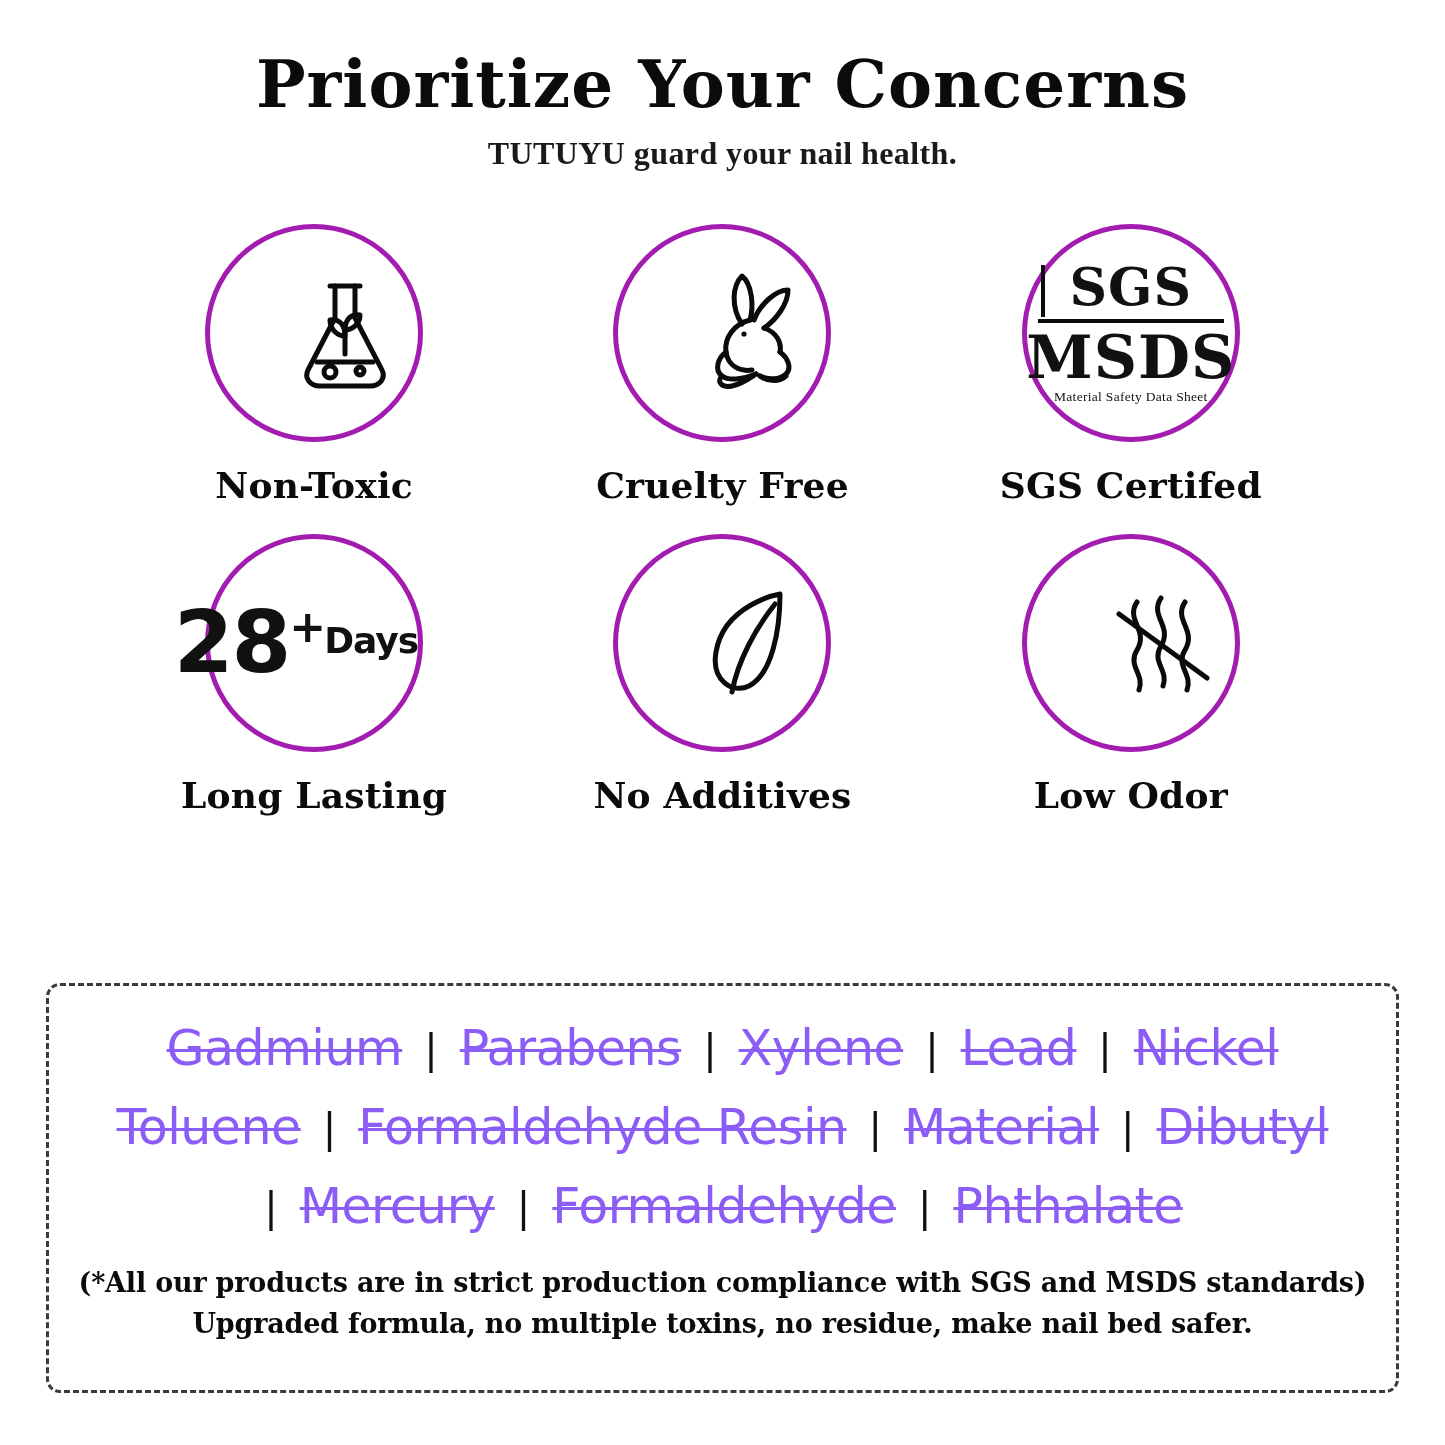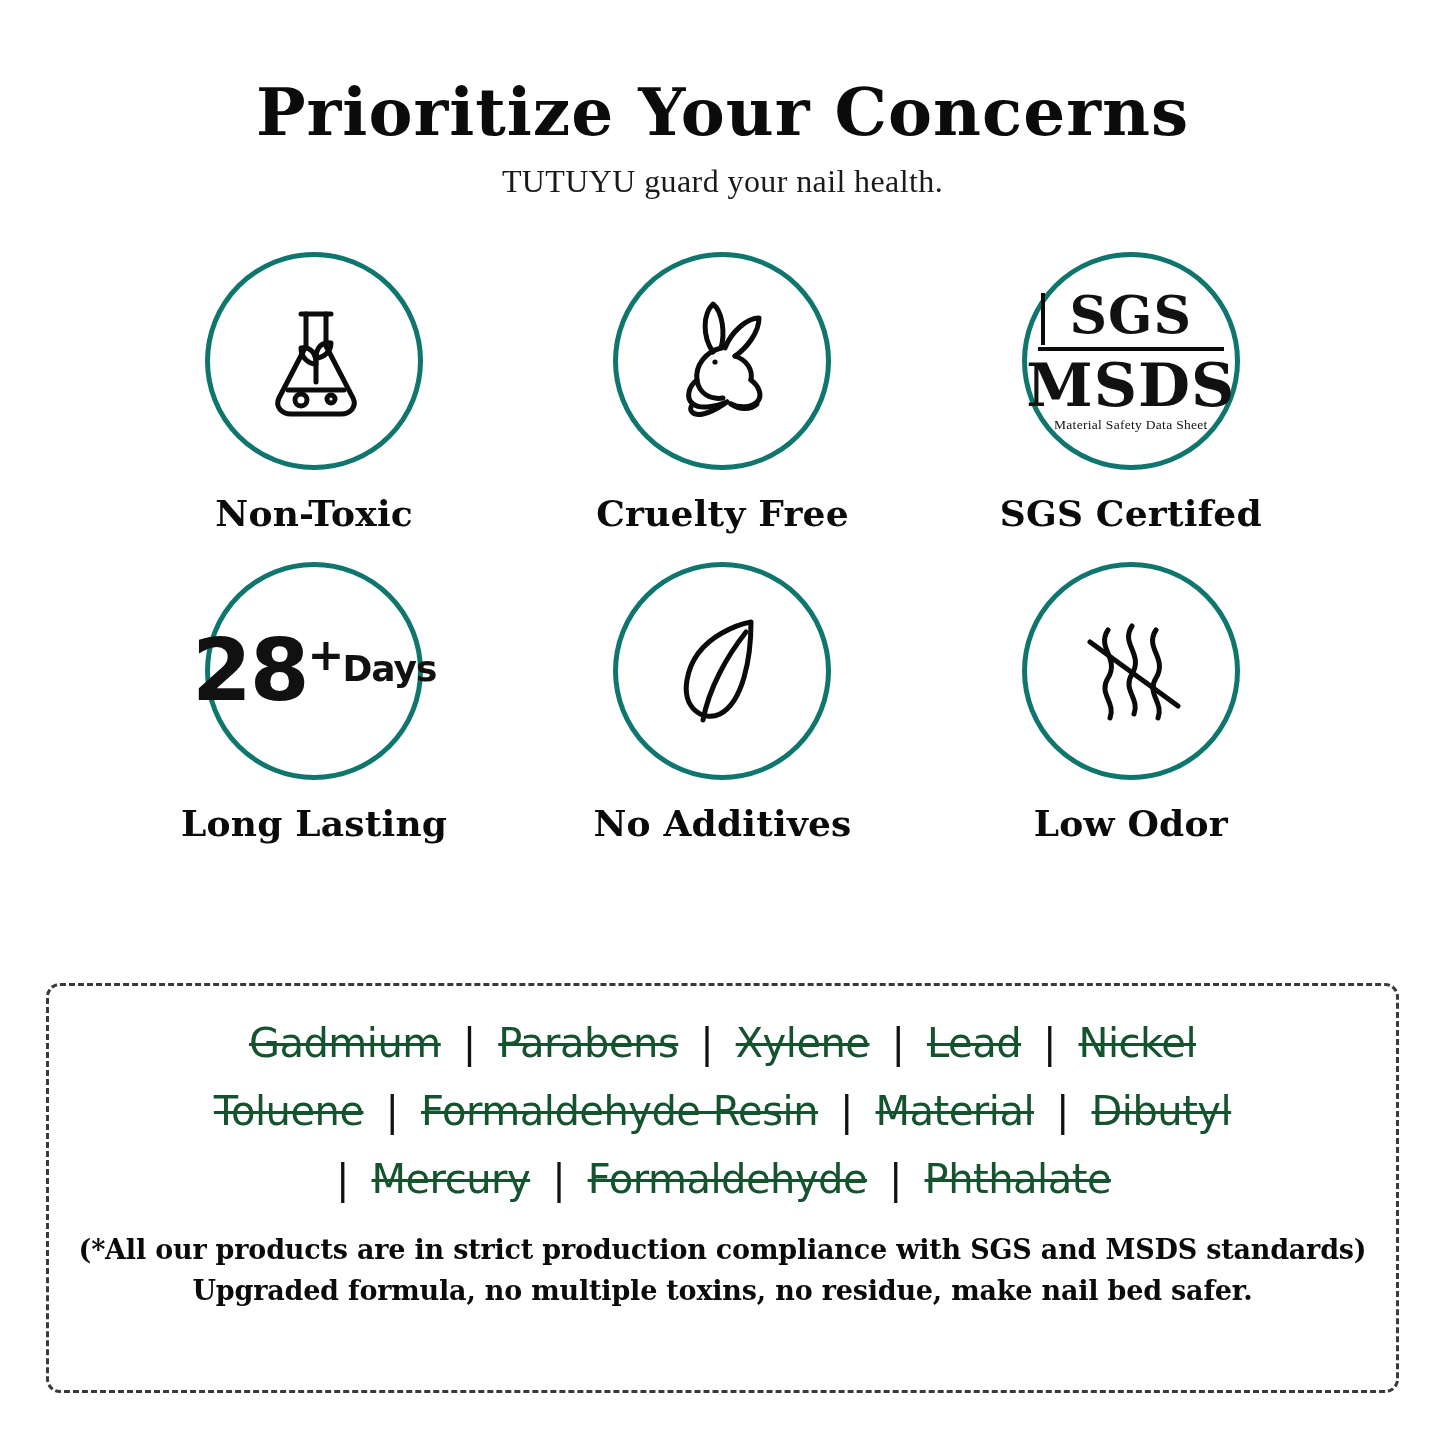--- a/index.html
+++ b/index.html
@@ -20,35 +20,35 @@
   .page {
     width: 1445px;
     height: 1445px;
     padding: 0;
     position: relative;
   }
 
   
   .header {
     text-align: center;
-    padding-top: 76px;
+    padding-top: 48px;
   }
   .title {
     font-family: "DejaVu Serif", serif;
     font-size: 66px;
     font-weight: 700;
     letter-spacing: 1px;
     margin: 0;
     line-height: 1.1;
     color: #0b0b0b;
   }
   .subtitle {
     font-family: "Liberation Serif", serif;
     font-size: 32px;
-    font-weight: 400;
+    font-weight: 700;
     margin: 14px 0 0 0;
     color: #1a1a1a;
     letter-spacing: 0.4px;
   }
 
   
   .features {
     margin-top: 52px;
     display: grid;
     grid-template-columns: repeat(3, 1fr);
@@ -57,25 +57,25 @@
   }
   .feature {
     display: flex;
     flex-direction: column;
     align-items: center;
     justify-content: flex-start;
   }
   .icon-circle {
     width: 218px;
     height: 218px;
-    border: 5px solid #0f766e;
+    border: 5px solid #a21caf;
     border-radius: 50%;
     display: flex;
     align-items: center;
-    justify-content: center;
+    justify-content: flex-end;
     position: relative;
     background: #fff;
   }
   .feature-label {
     margin-top: 22px;
     font-family: "DejaVu Serif", serif;
     font-size: 36px;
     font-weight: 700;
     color: #0b0b0b;
     letter-spacing: 0.2px;
@@ -174,23 +174,23 @@
   }
   .ff-row {
     display: flex;
     align-items: center;
     justify-content: center;
     flex-wrap: nowrap;
     margin-bottom: 22px;
   }
   .ff-item {
     font-family: "DejaVu Sans", sans-serif;
-    font-size: 40px;
+    font-size: 49px;
     font-weight: 400;
-    color: #14532d;
+    color: #8b5cf6;
     text-decoration: line-through;
     text-decoration-thickness: 3px;
     white-space: nowrap;
     padding: 0 10px;
     letter-spacing: -0.5px;
   }
   .ff-sep {
     font-family: "DejaVu Sans", sans-serif;
     font-size: 40px;
     color: #111;

